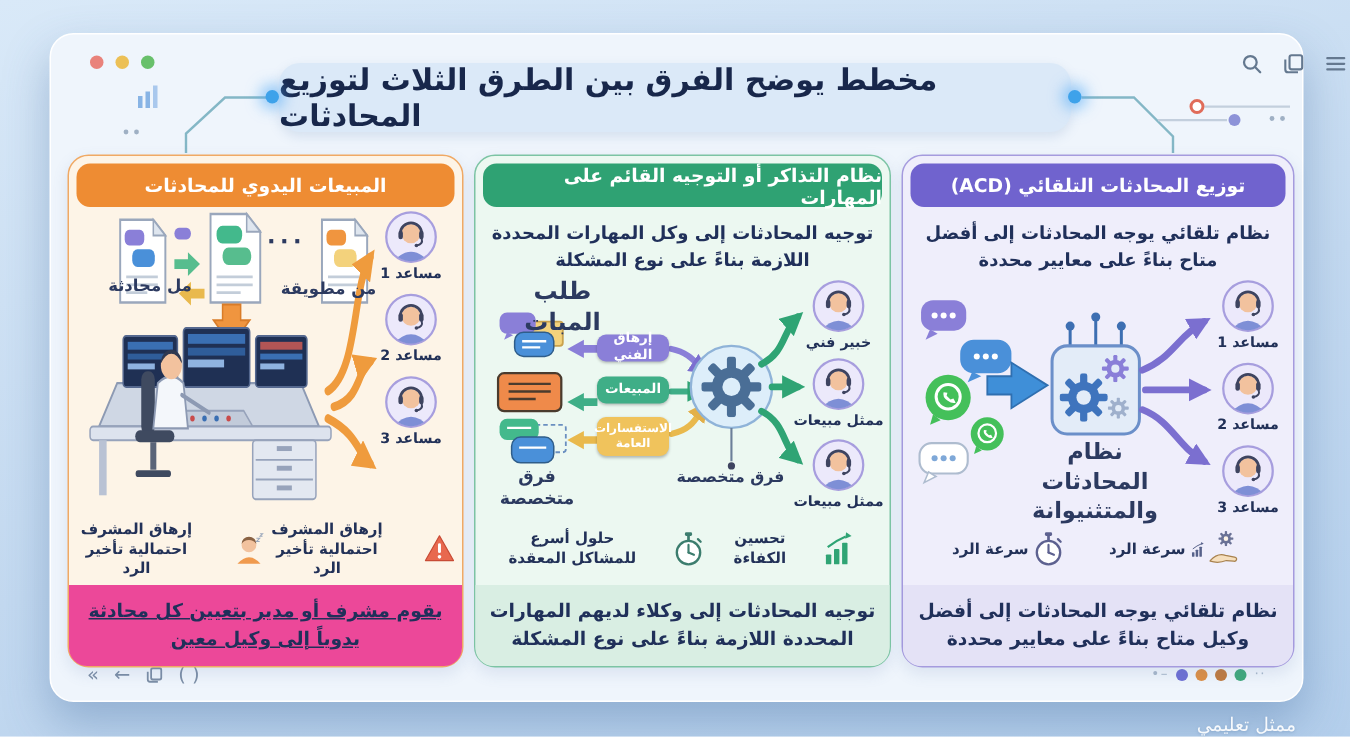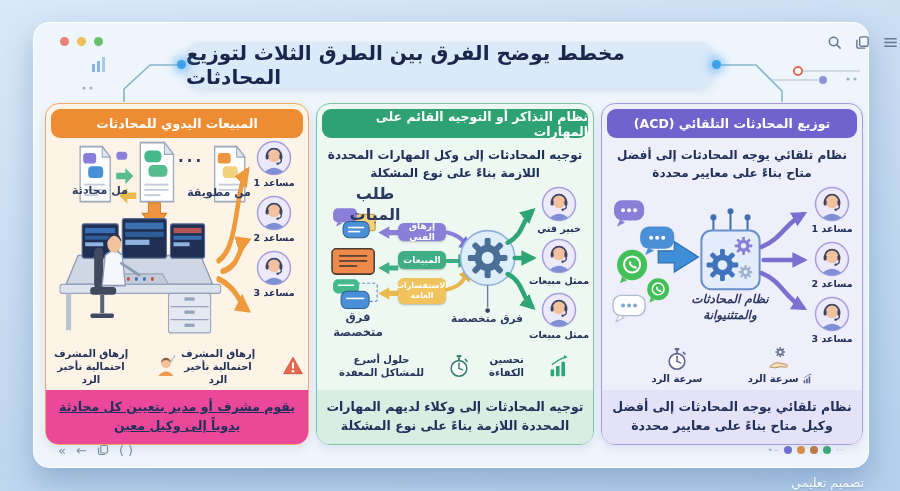--- a/index.html
+++ b/index.html
@@ -63,21 +63,21 @@
     text-align:center; line-height:1.3; white-space:pre-line; direction:rtl; }
   .tag { position:absolute; border-radius:6px; color:#fff; font-weight:bold; font-size:9px;
     display:flex; align-items:center; justify-content:center; text-align:center;
     line-height:1.2; white-space:pre-line; box-shadow:0 1px 2px rgba(0,0,0,.25); direction:rtl; }
   .agent { position:absolute; width:50px; display:flex; flex-direction:column; align-items:center; }
   .agent svg { width:36px; height:36px; }
   .agent .alabel { font-size:9.5px; font-weight:bold; color:#223158; margin-top:1px; direction:rtl; white-space:nowrap; }
   .benefits { height:48px; display:flex; align-items:center; justify-content:space-evenly; padding:0 4px; }
   .benefit { display:flex; align-items:center; gap:23px; font-size:10px; font-weight:bold;
     color:#223158; text-align:center; white-space:pre-line; line-height:1.3; }
-  .benefit.stacked { flex-direction:column; gap:1px; }
+  .benefit.stacked { flex-direction:row; gap:1px; }
   .benefit svg.bicon { width:24px; height:24px; }
   .blabel-row { display:flex; align-items:center; gap:3px; }
   .card-footer { min-height:54px; border-radius:0 0 12px 12px; display:flex; align-items:center;
     justify-content:center; text-align:center; font-size:12.5px; font-weight:bold;
     white-space:pre-line; line-height:1.5; padding:5px 8px; color:#20305a; }
   .acd    .card-footer { background:#e4e2f6; }
   .skills .card-footer { background:#d9eee3; }
   .manual .card-footer { background:#ec4899;text-decoration:underline; }
   .dots-txt { position:absolute; font-size:15px; font-weight:bold; letter-spacing:3px; color:#2c3a60; }
 </style>
@@ -293,21 +293,21 @@
             <circle cx="141" cy="31" r="3" fill="#3d6fb2"></circle>
           <rect x="95" y="44" width="58" height="58" rx="10" fill="#e3ecf8" stroke="#6b8fc9" stroke-width="2"></rect>
           <use href="#sym-gear" x="100" y="62" width="32" height="32" color="#3f74bd" style="--hole:#e3ecf8"></use>
           <use href="#sym-gear" x="128" y="50" width="18" height="18" color="#8a7fd8" style="--hole:#e3ecf8"></use>
           <use href="#sym-gear" x="132" y="78" width="14" height="14" color="#9fb0cc" style="--hole:#e3ecf8"></use>
         </g>
         <path d="M155 60 C175 52 178 38 196 28" fill="none" stroke="#7b6fd0" stroke-width="4.5" stroke-linecap="round" marker-end="url(#ah-p)"></path>
         <path d="M157 73 H196" fill="none" stroke="#7b6fd0" stroke-width="4.5" stroke-linecap="round" marker-end="url(#ah-p)"></path>
         <path d="M155 86 C175 94 178 110 196 120" fill="none" stroke="#7b6fd0" stroke-width="4.5" stroke-linecap="round" marker-end="url(#ah-p)"></path>
       </svg>
-      <div class="illo-label" style="left:78px; top:106px; width:92px; font-size:12px;font-style:italic;">نظام المحادثات
+      <div class="illo-label" style="left:78px; top:106px; width:92px; font-size:15px;">نظام المحادثات
 والمتثنيوانة</div>
       <div class="agent" style="left:201px; top:0px;">
           <svg>
             <use href="#sym-avatar"></use>
           </svg>
           <div class="alabel">مساعد 1</div>
         </div>
       <div class="agent" style="left:201px; top:55px;">
           <svg>
             <use href="#sym-avatar"></use>
@@ -540,13 +540,13 @@
           </svg>
         <span>إرهاق المشرف
 احتمالية تأخير الرد</span>
       </div>
     </div>
     <div class="card-footer">يقوم مشرف أو مدير بتعيين كل محادثة
 يدوياً إلى وكيل معين</div>
   </div>
 </div>
 
-<div class="watermark">تصميم تعليمي</div>
+<div class="watermark">ممثل تعليمي</div>
 
 </body></html>

